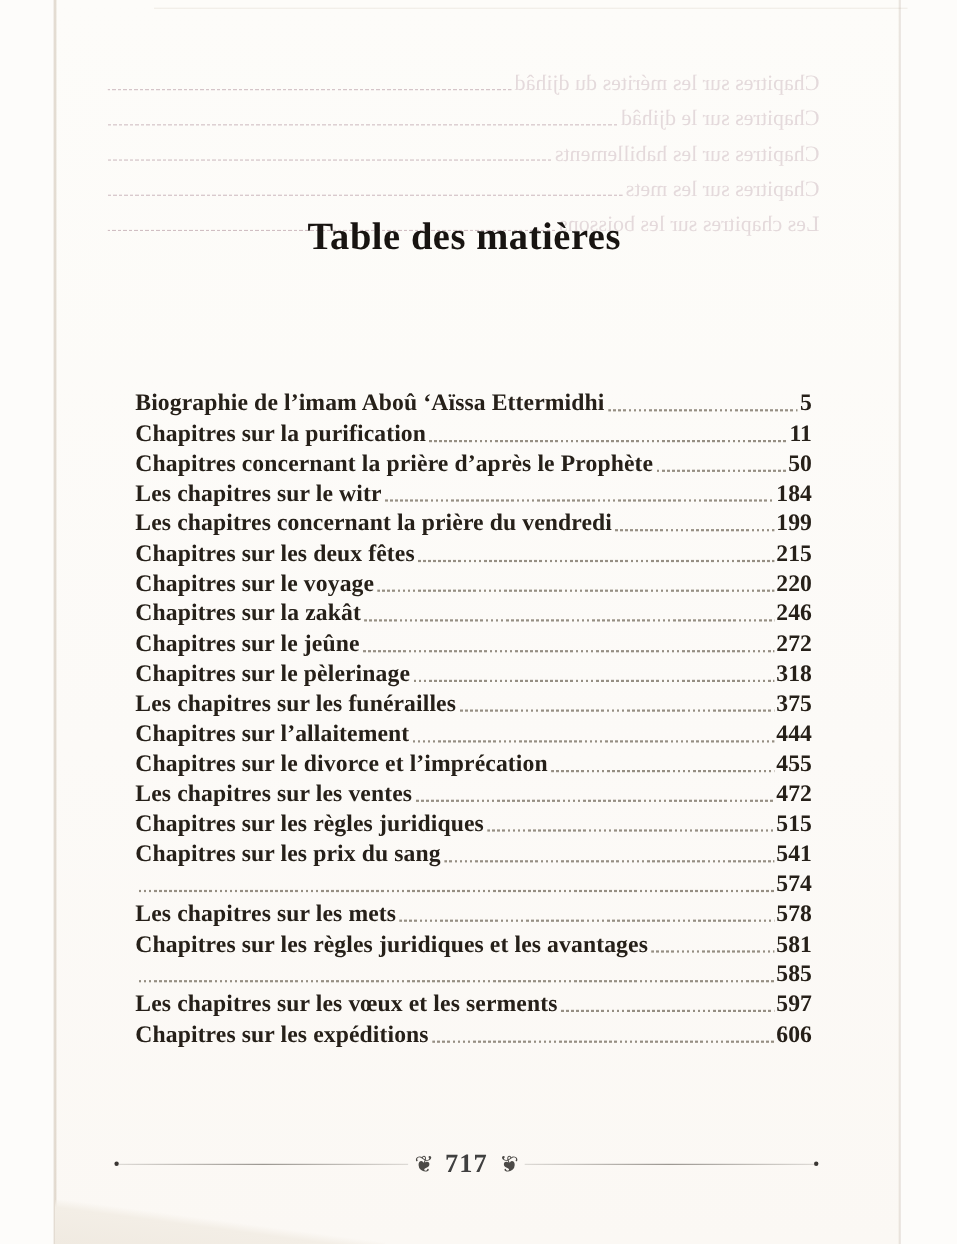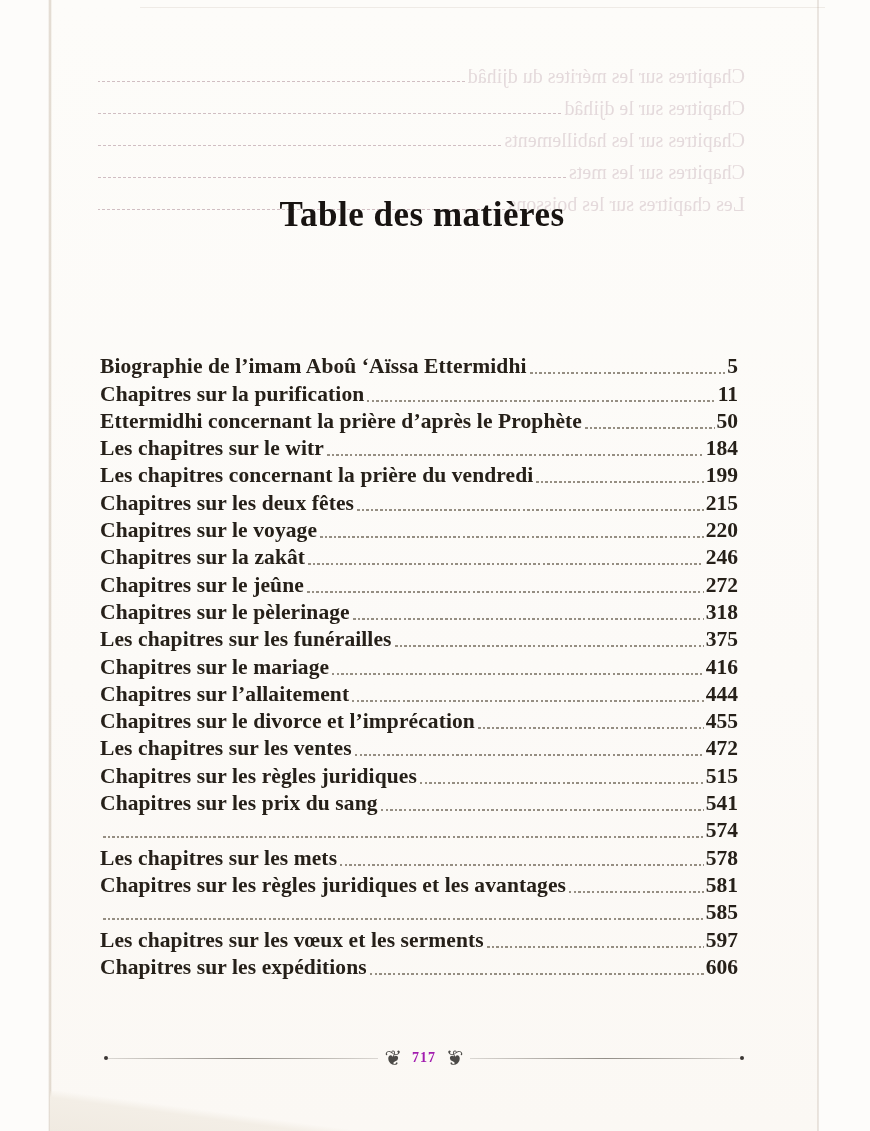--- a/index.html
+++ b/index.html
@@ -37,37 +37,37 @@
     position:absolute;left:50px;width:744px;top:172px;
     text-align:center;font-size:35px;font-weight:700;letter-spacing:.5px;
     color:#181411;
   }
 
   
   .toc{
     position:absolute;left:100px;top:352px;width:638px;
     font-size:21.5px;
   }
-  .toc-row{display:flex;align-items:flex-end;height:27.3px;}
+  .toc-row{display:flex;align-items:flex-end;height:27.3px;margin-left:23px;}
   .toc-label{white-space:nowrap;letter-spacing:.1px;font-weight:600;color:#262019;}
   .toc-page{white-space:nowrap;font-weight:600;color:#262019;}
   .toc-row .leader{flex:1;height:2px;margin:0 2px 5px 3px;
     background:repeating-linear-gradient(90deg,#837b6e 0 2.5px,transparent 2.5px 4.6px);
     opacity:.85;}
 
   
   .footer{
     position:absolute;left:104px;width:640px;top:1040px;height:36px;
     display:flex;align-items:center;
   }
   .footer .end-dot{width:4px;height:4px;border-radius:50%;background:#3a3633;flex:0 0 auto;}
   .footer .rule{flex:1;height:1px;background:linear-gradient(90deg,rgba(120,115,108,.25),rgba(120,115,108,.8),rgba(120,115,108,.25));}
   .footer .orn{flex:0 0 auto;font-family:"DejaVu Sans",sans-serif;font-size:21px;color:#4c4a47;line-height:1;padding:0 6px;}
   .footer .orn.flip{transform:scaleX(-1);}
-  .footer .pagenum{flex:0 0 auto;font-size:14px;font-weight:700;color:#a21caf;padding:0 4px;letter-spacing:1px;}
+  .footer .pagenum{flex:0 0 auto;font-size:24px;font-weight:700;color:#404040;padding:0 4px;letter-spacing:1px;}
 </style>
 </head>
 <body>
 
 <div class="page-sheet"></div>
 <div class="edge-left"></div>
 <div class="edge-right"></div>
 <div class="edge-top"></div>
 <div class="corner-cut"></div>
 
@@ -101,21 +101,21 @@
       <span class="toc-label">Biographie de l’imam Aboû ‘Aïssa Ettermidhi</span>
       <span class="leader"></span>
       <span class="toc-page">5</span>
     </div>
     <div class="toc-row">
       <span class="toc-label">Chapitres sur la purification</span>
       <span class="leader"></span>
       <span class="toc-page">11</span>
     </div>
     <div class="toc-row">
-      <span class="toc-label">Ettermidhi concernant la prière d’après le Prophète</span>
+      <span class="toc-label">Chapitres concernant la prière d’après le Prophète</span>
       <span class="leader"></span>
       <span class="toc-page">50</span>
     </div>
     <div class="toc-row">
       <span class="toc-label">Les chapitres sur le witr</span>
       <span class="leader"></span>
       <span class="toc-page">184</span>
     </div>
     <div class="toc-row">
       <span class="toc-label">Les chapitres concernant la prière du vendredi</span>
@@ -144,25 +144,20 @@
     </div>
     <div class="toc-row">
       <span class="toc-label">Chapitres sur le pèlerinage</span>
       <span class="leader"></span>
       <span class="toc-page">318</span>
     </div>
     <div class="toc-row">
       <span class="toc-label">Les chapitres sur les funérailles</span>
       <span class="leader"></span>
       <span class="toc-page">375</span>
-    </div>
-    <div class="toc-row">
-      <span class="toc-label">Chapitres sur le mariage</span>
-      <span class="leader"></span>
-      <span class="toc-page">416</span>
     </div>
     <div class="toc-row">
       <span class="toc-label">Chapitres sur l’allaitement</span>
       <span class="leader"></span>
       <span class="toc-page">444</span>
     </div>
     <div class="toc-row">
       <span class="toc-label">Chapitres sur le divorce et l’imprécation</span>
       <span class="leader"></span>
       <span class="toc-page">455</span>

